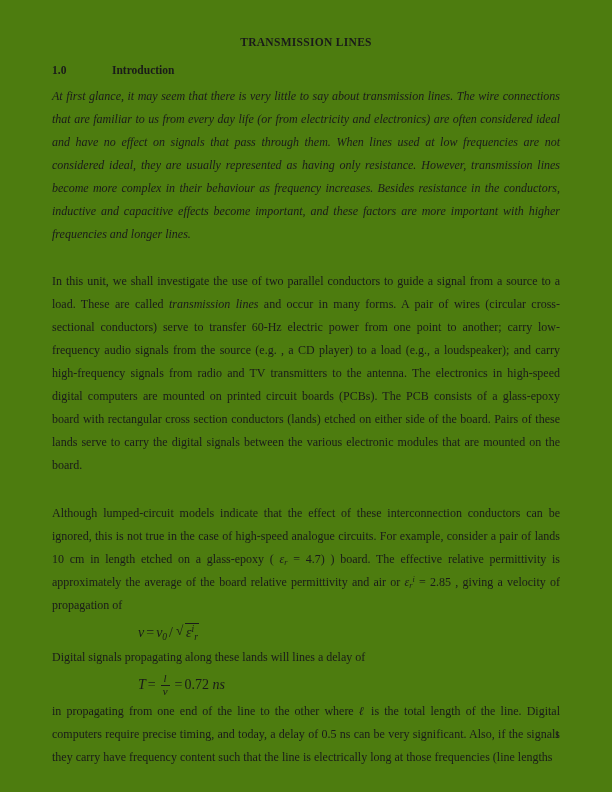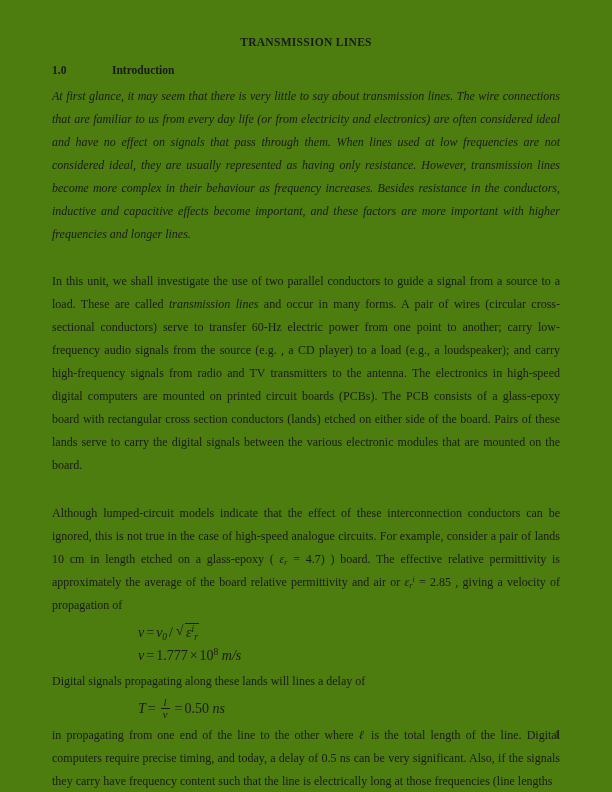--- a/index.html
+++ b/index.html
@@ -154,27 +154,26 @@
     </div>
 
     <p class="body intro">At first glance, it may seem that there is very little to say about transmission lines.  The wire connections that are familiar to us from every day life (or from electricity and electronics) are often considered ideal and have no effect on signals that pass through them. When lines used at low frequencies are not considered ideal, they are usually represented as having only resistance. However, transmission lines become more complex in their behaviour as frequency increases. Besides resistance in the conductors, inductive and capacitive effects become important, and these factors are more important with higher frequencies and longer lines.</p>
 
     <p class="body spaced"><span>In this unit, we shall investigate the use of two parallel conductors to guide a signal from a source to a load. These are called </span><span class="italic">transmission lines</span><span> and occur in many forms.   A pair of wires (circular cross-sectional conductors) serve to transfer 60-Hz electric power from one point to another; carry low-frequency audio signals from the source (e.g. , a CD player) to a load (e.g., a loudspeaker); and carry high-frequency signals from radio and TV transmitters to the antenna. The electronics in high-speed digital computers are mounted on printed circuit boards (PCBs). The PCB consists of a glass-epoxy board with rectangular cross section conductors (lands) etched on either side of the board.  Pairs of these lands serve to carry the digital signals between the various electronic modules that are mounted on the board.</span></p>
 
     <p class="body spaced"><span>Although lumped-circuit models indicate that the effect of these interconnection conductors can be ignored, this is not true in the case of high-speed analogue circuits.  For example, consider a pair of lands 10 cm in length etched on a glass-epoxy ( </span><span class="inline-math"><span>ε</span><sub>r</sub><span class="op">&nbsp;</span><span class="upright">=</span><span class="op">&nbsp;</span><span class="upright">4.7)</span></span><span> ) board.   The effective relative permittivity is approximately the average of the board relative permittivity and air or </span><span class="inline-math"><span>ε</span><sub>r</sub><sup>i</sup><span class="op">&nbsp;</span><span class="upright">=</span><span class="op">&nbsp;</span><span class="upright">2.85</span></span><span> , giving a velocity of propagation of</span></p>
 
     <div class="eqblock">
       <span class="eq"><span>v</span><span class="op">=</span><span>v</span><sub>0</sub><span class="op">/</span><span class="rad"><span class="bar"><span>ε</span><sup>i</sup><sub>r</sub></span></span></span>
-      <span class="eq"><span>v</span><span class="op">=</span><span class="num-up">1.777</span><span class="op">×</span><span class="num-up">10</span><sup class="num-up">8</sup>&nbsp;<span>m/s</span></span>
     </div>
 
     <p class="body tight">Digital signals propagating along these lands will lines a delay of</p>
 
     <div class="eqblock">
-      <span class="eq"><span>T</span><span class="op">=</span><span class="frac"><span class="n">l</span><span class="d">v</span></span><span class="op">=</span><span class="num-up">0.50</span>&nbsp;<span>ns</span></span>
+      <span class="eq"><span>T</span><span class="op">=</span><span class="frac"><span class="n">l</span><span class="d">v</span></span><span class="op">=</span><span class="num-up">0.72</span>&nbsp;<span>ns</span></span>
     </div>
 
     <p class="body tight"><span>in propagating from one end of the line to the other where </span><span class="italic">ℓ</span><span> is the total length of the line.   Digital computers require precise timing, and today, a delay of 0.5 ns can be very significant.  Also, if the signals they carry have frequency content such that the line is electrically long at those frequencies (line lengths</span></p>
 
   </div>
 
   <div class="page-number">1</div>
 </div>
 
 </body></html>

